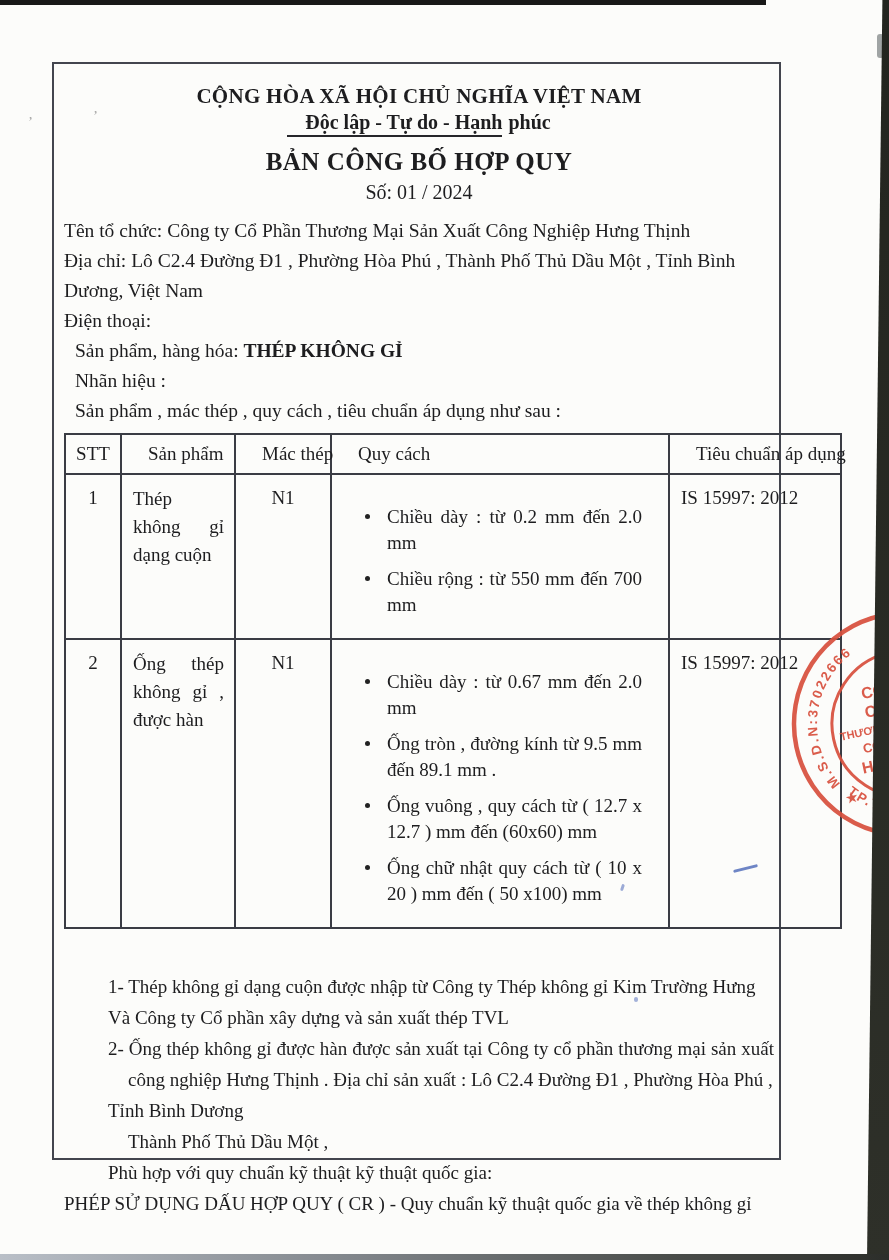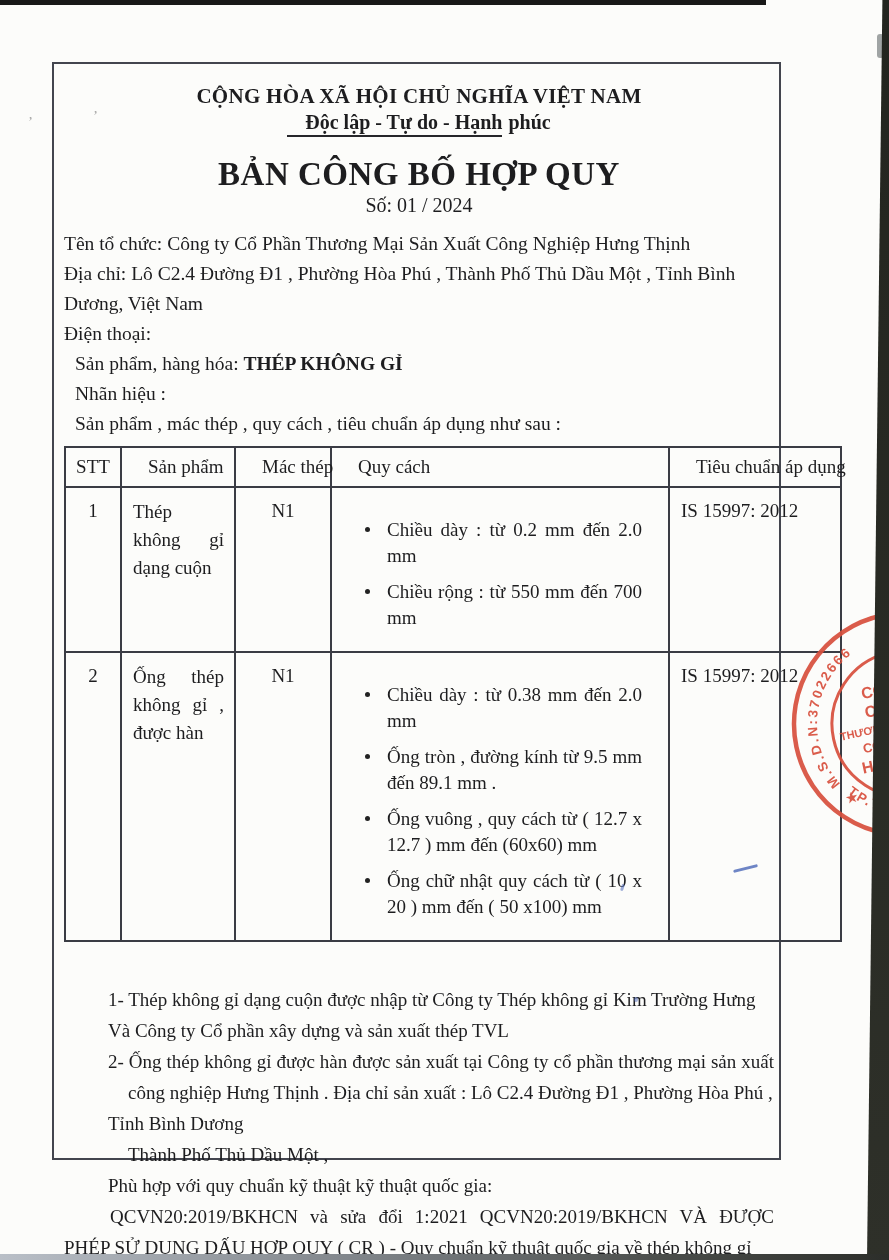--- a/index.html
+++ b/index.html
@@ -29,21 +29,21 @@
   .doc{
     position:absolute;left:52px;top:62px;width:729px;height:1098px;
     border:2px solid #43454e;box-sizing:border-box;
     padding:10px 5px 0 10px;
   }
   .center{text-align:center;}
   .national{margin-top:10px;font-size:21px;font-weight:bold;line-height:25px;letter-spacing:.3px;}
   .motto{font-size:20px;font-weight:bold;line-height:26px;}
   .motto .u{border-bottom:2px solid #26262a;padding-left:18px;padding-bottom:2px;}
   .motto .tail{padding-left:6px;}
-  .doc-title{margin-top:25px;font-size:33px;font-weight:bold;line-height:29px;letter-spacing:.5px;}
+  .doc-title{margin-top:12px;font-size:25px;font-weight:bold;line-height:29px;letter-spacing:.5px;}
   .doc-number{margin-top:4px;font-size:20px;line-height:25px;}
   .info{margin-top:11px;font-size:19.5px;line-height:30px;}
   .info .addr{max-width:745px;}
   .ind{padding-left:11px;}
   .bold{font-weight:bold;}
   
   table.spec{border-collapse:collapse;table-layout:fixed;width:776px;margin-top:7px;
     font-size:19px;}
   table.spec col.c1{width:56px;} table.spec col.c2{width:114px;}
   table.spec col.c3{width:96px;} table.spec col.c4{width:338px;}
@@ -123,40 +123,39 @@
               </ul>
         </td>
         <td class="c-tc">IS 15997: 2012</td>
       </tr>
       <tr class="r2">
         <td class="c-stt">2</td>
         <td class="c-sp">Ống thép không gỉ , được hàn</td>
         <td class="c-mac">N1</td>
         <td class="c-qc">
           <ul class="bullets">
-                <li>Chiều dày : từ 0.38 mm đến 2.0 mm</li>
+                <li>Chiều dày : từ 0.67 mm đến 2.0 mm</li>
                 <li>Ống tròn , đường kính từ 9.5 mm đến 89.1 mm .</li>
                 <li>Ống vuông , quy cách từ ( 12.7 x 12.7 ) mm đến (60x60) mm</li>
                 <li>Ống chữ nhật quy cách từ ( 10 x 20 ) mm đến ( 50 x100) mm</li>
               </ul>
         </td>
         <td class="c-tc">IS 15997: 2012</td>
       </tr>
     </tbody>
       </table>
 
     <div class="notes">
       <div class="nl ml1">1- Thép không gỉ dạng cuộn được nhập từ Công ty Thép không gỉ Kim Trường Hưng</div>
       <div class="nl ml1">Và Công ty Cổ phần xây dựng và sản xuất thép TVL</div>
       <div class="nl ml1 spread">2- Ống thép không gỉ được hàn được sản xuất tại Công ty cổ phần thương mại sản xuất</div>
       <div class="nl ml2">công nghiệp Hưng Thịnh . Địa chỉ sản xuất : Lô C2.4 Đường Đ1 , Phường Hòa Phú ,</div>
       <div class="nl ml1">Tỉnh Bình Dương</div>
       <div class="nl ml2">Thành Phố Thủ Dầu Một ,</div>
       <div class="nl ml1">Phù hợp với quy chuẩn kỹ thuật kỹ thuật quốc gia:</div>
-      <div class="nl ml3 spread">QCVN20:2019/BKHCN và sửa đổi 1:2021 QCVN20:2019/BKHCN VÀ ĐƯỢC</div>
       <div class="nl">PHÉP SỬ DỤNG DẤU HỢP QUY ( CR ) -  Quy chuẩn kỹ thuật quốc gia về thép không gỉ</div>
     </div>
   </div>
 
   <svg class="stamp" viewBox="0 0 240 240" xmlns="http://www.w3.org/2000/svg">
     <g transform="rotate(-12 120 120)" fill="none" stroke="#d8503e">
       <circle cx="120" cy="120" r="111" stroke-width="4.5"></circle>
       <circle cx="120" cy="120" r="73" stroke-width="3"></circle>
       <path id="arcTop" d="M 48 170.5 A 88 88 0 1 1 207.7 112.3" stroke="none"></path>
       <path id="arcBot" d="M 38.4 158 A 90 90 0 0 0 201.6 158" stroke="none"></path>

